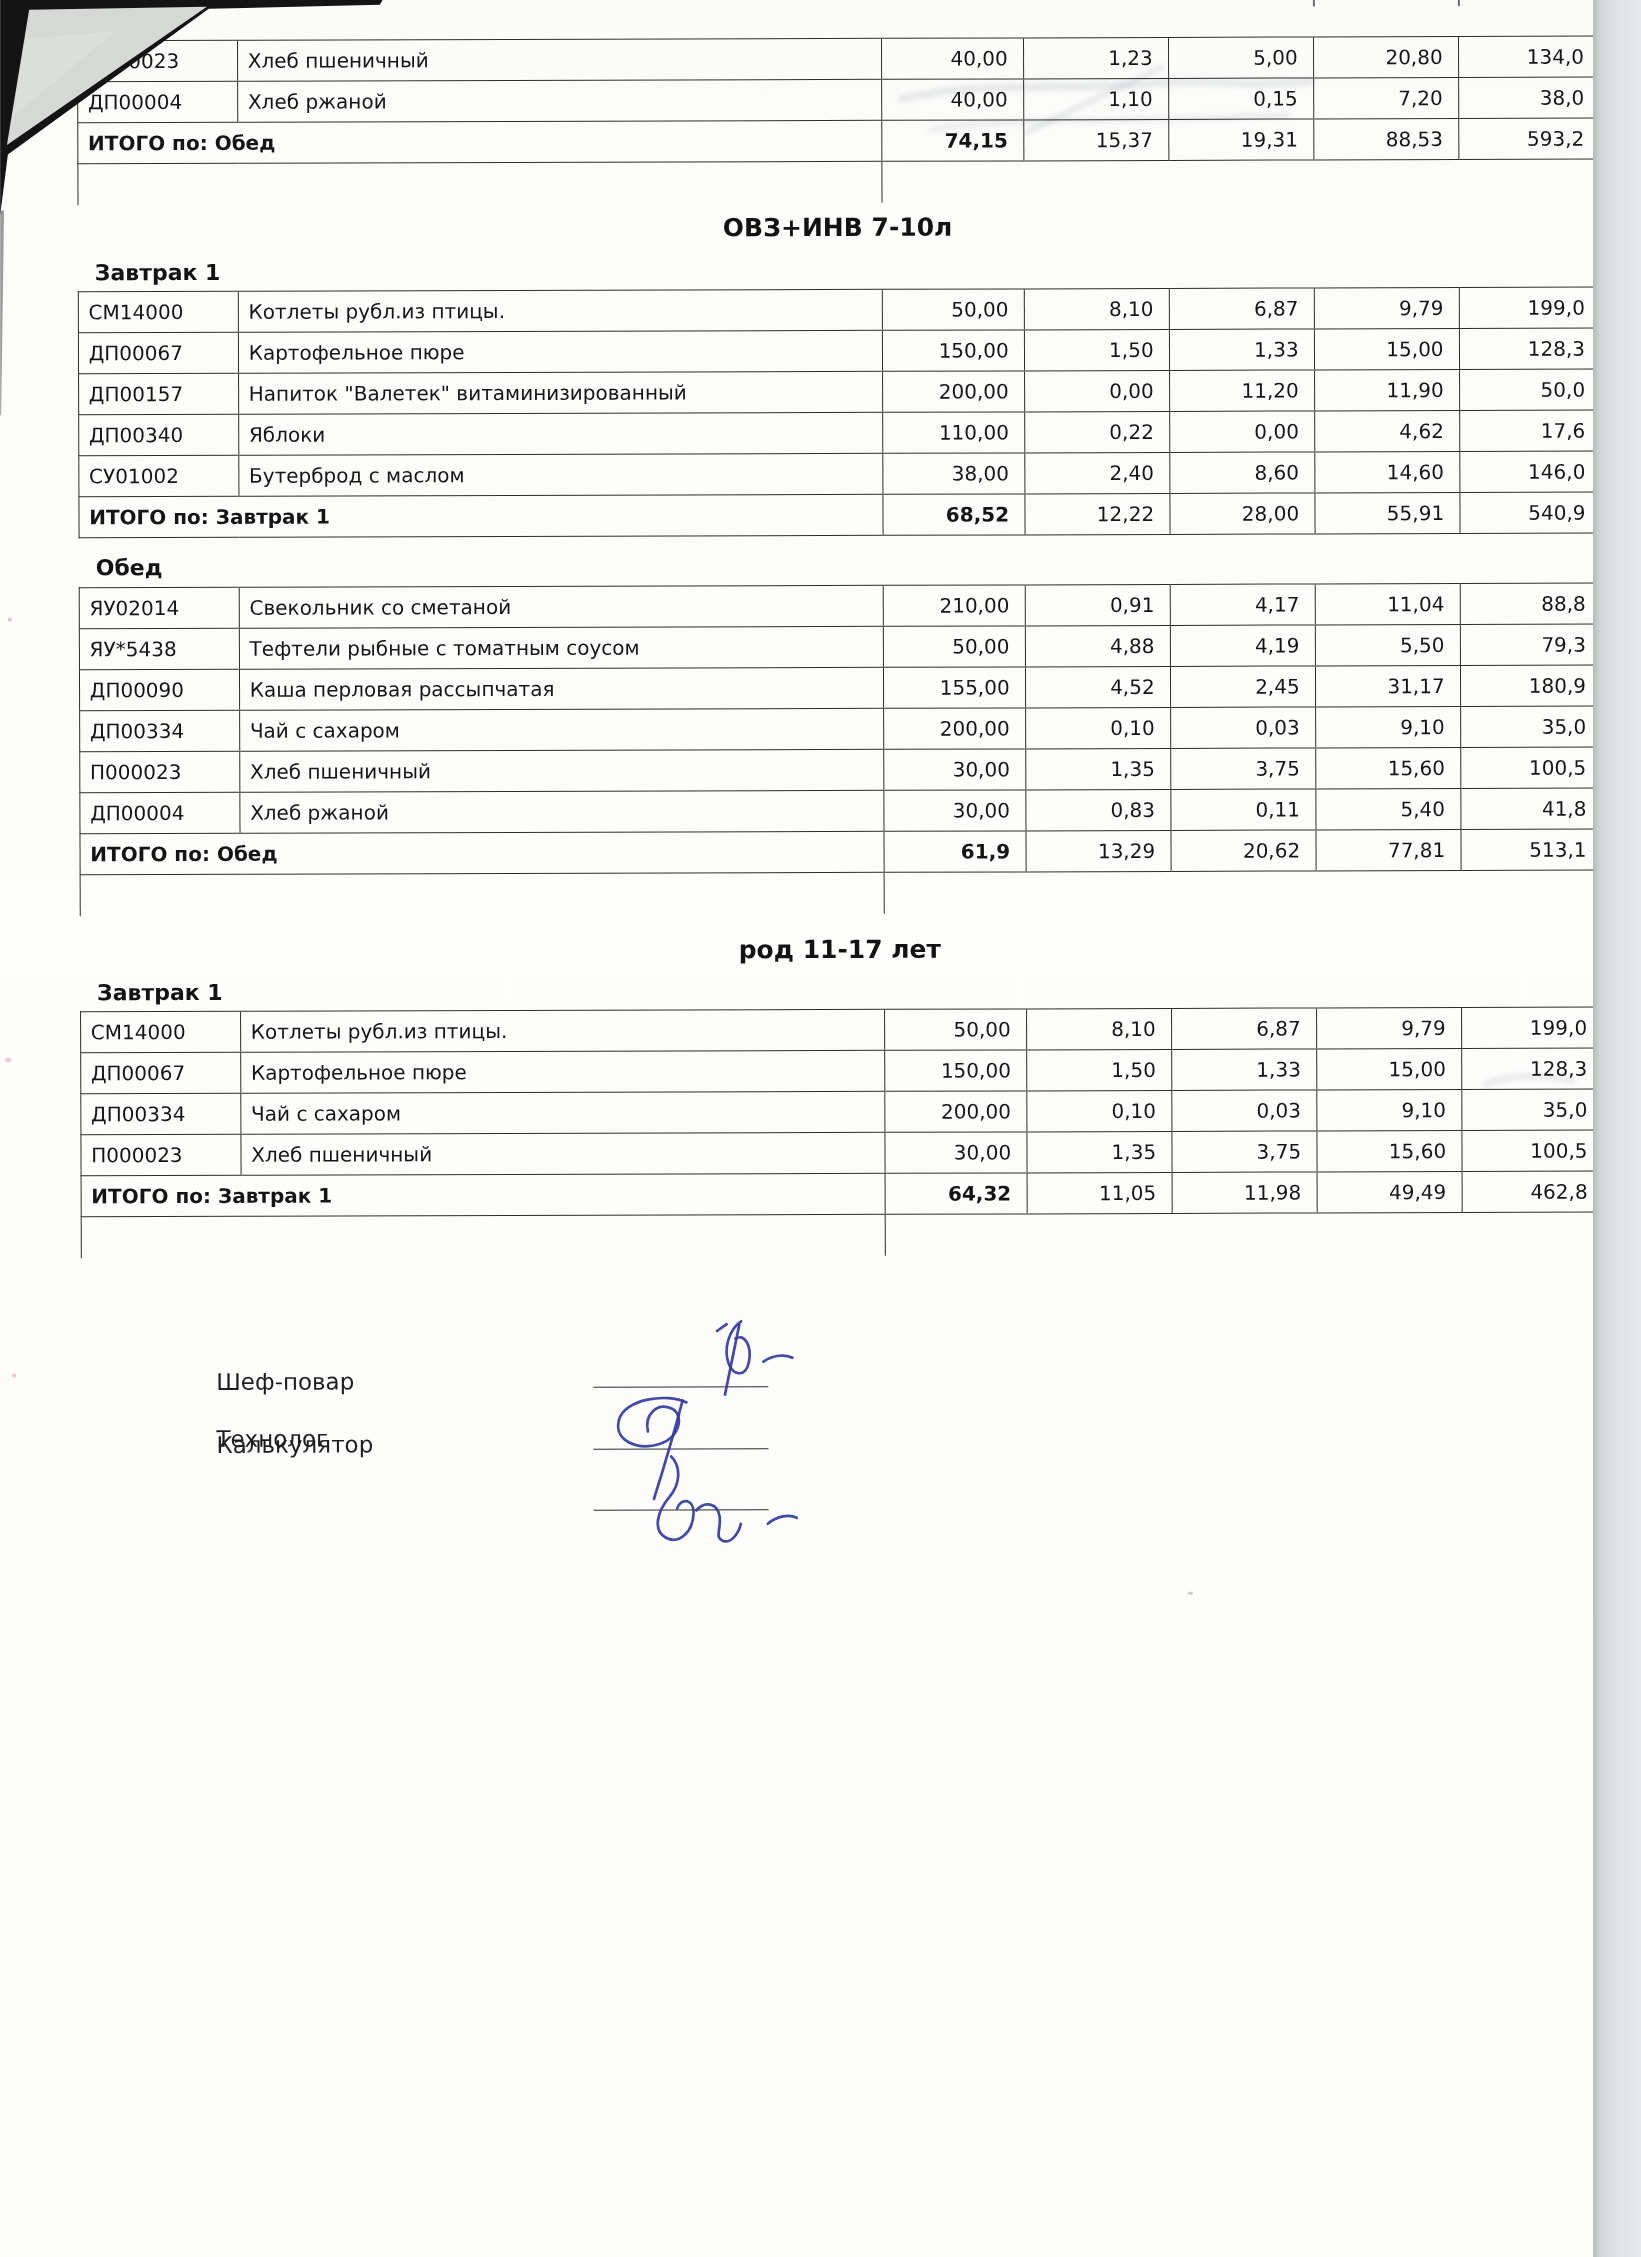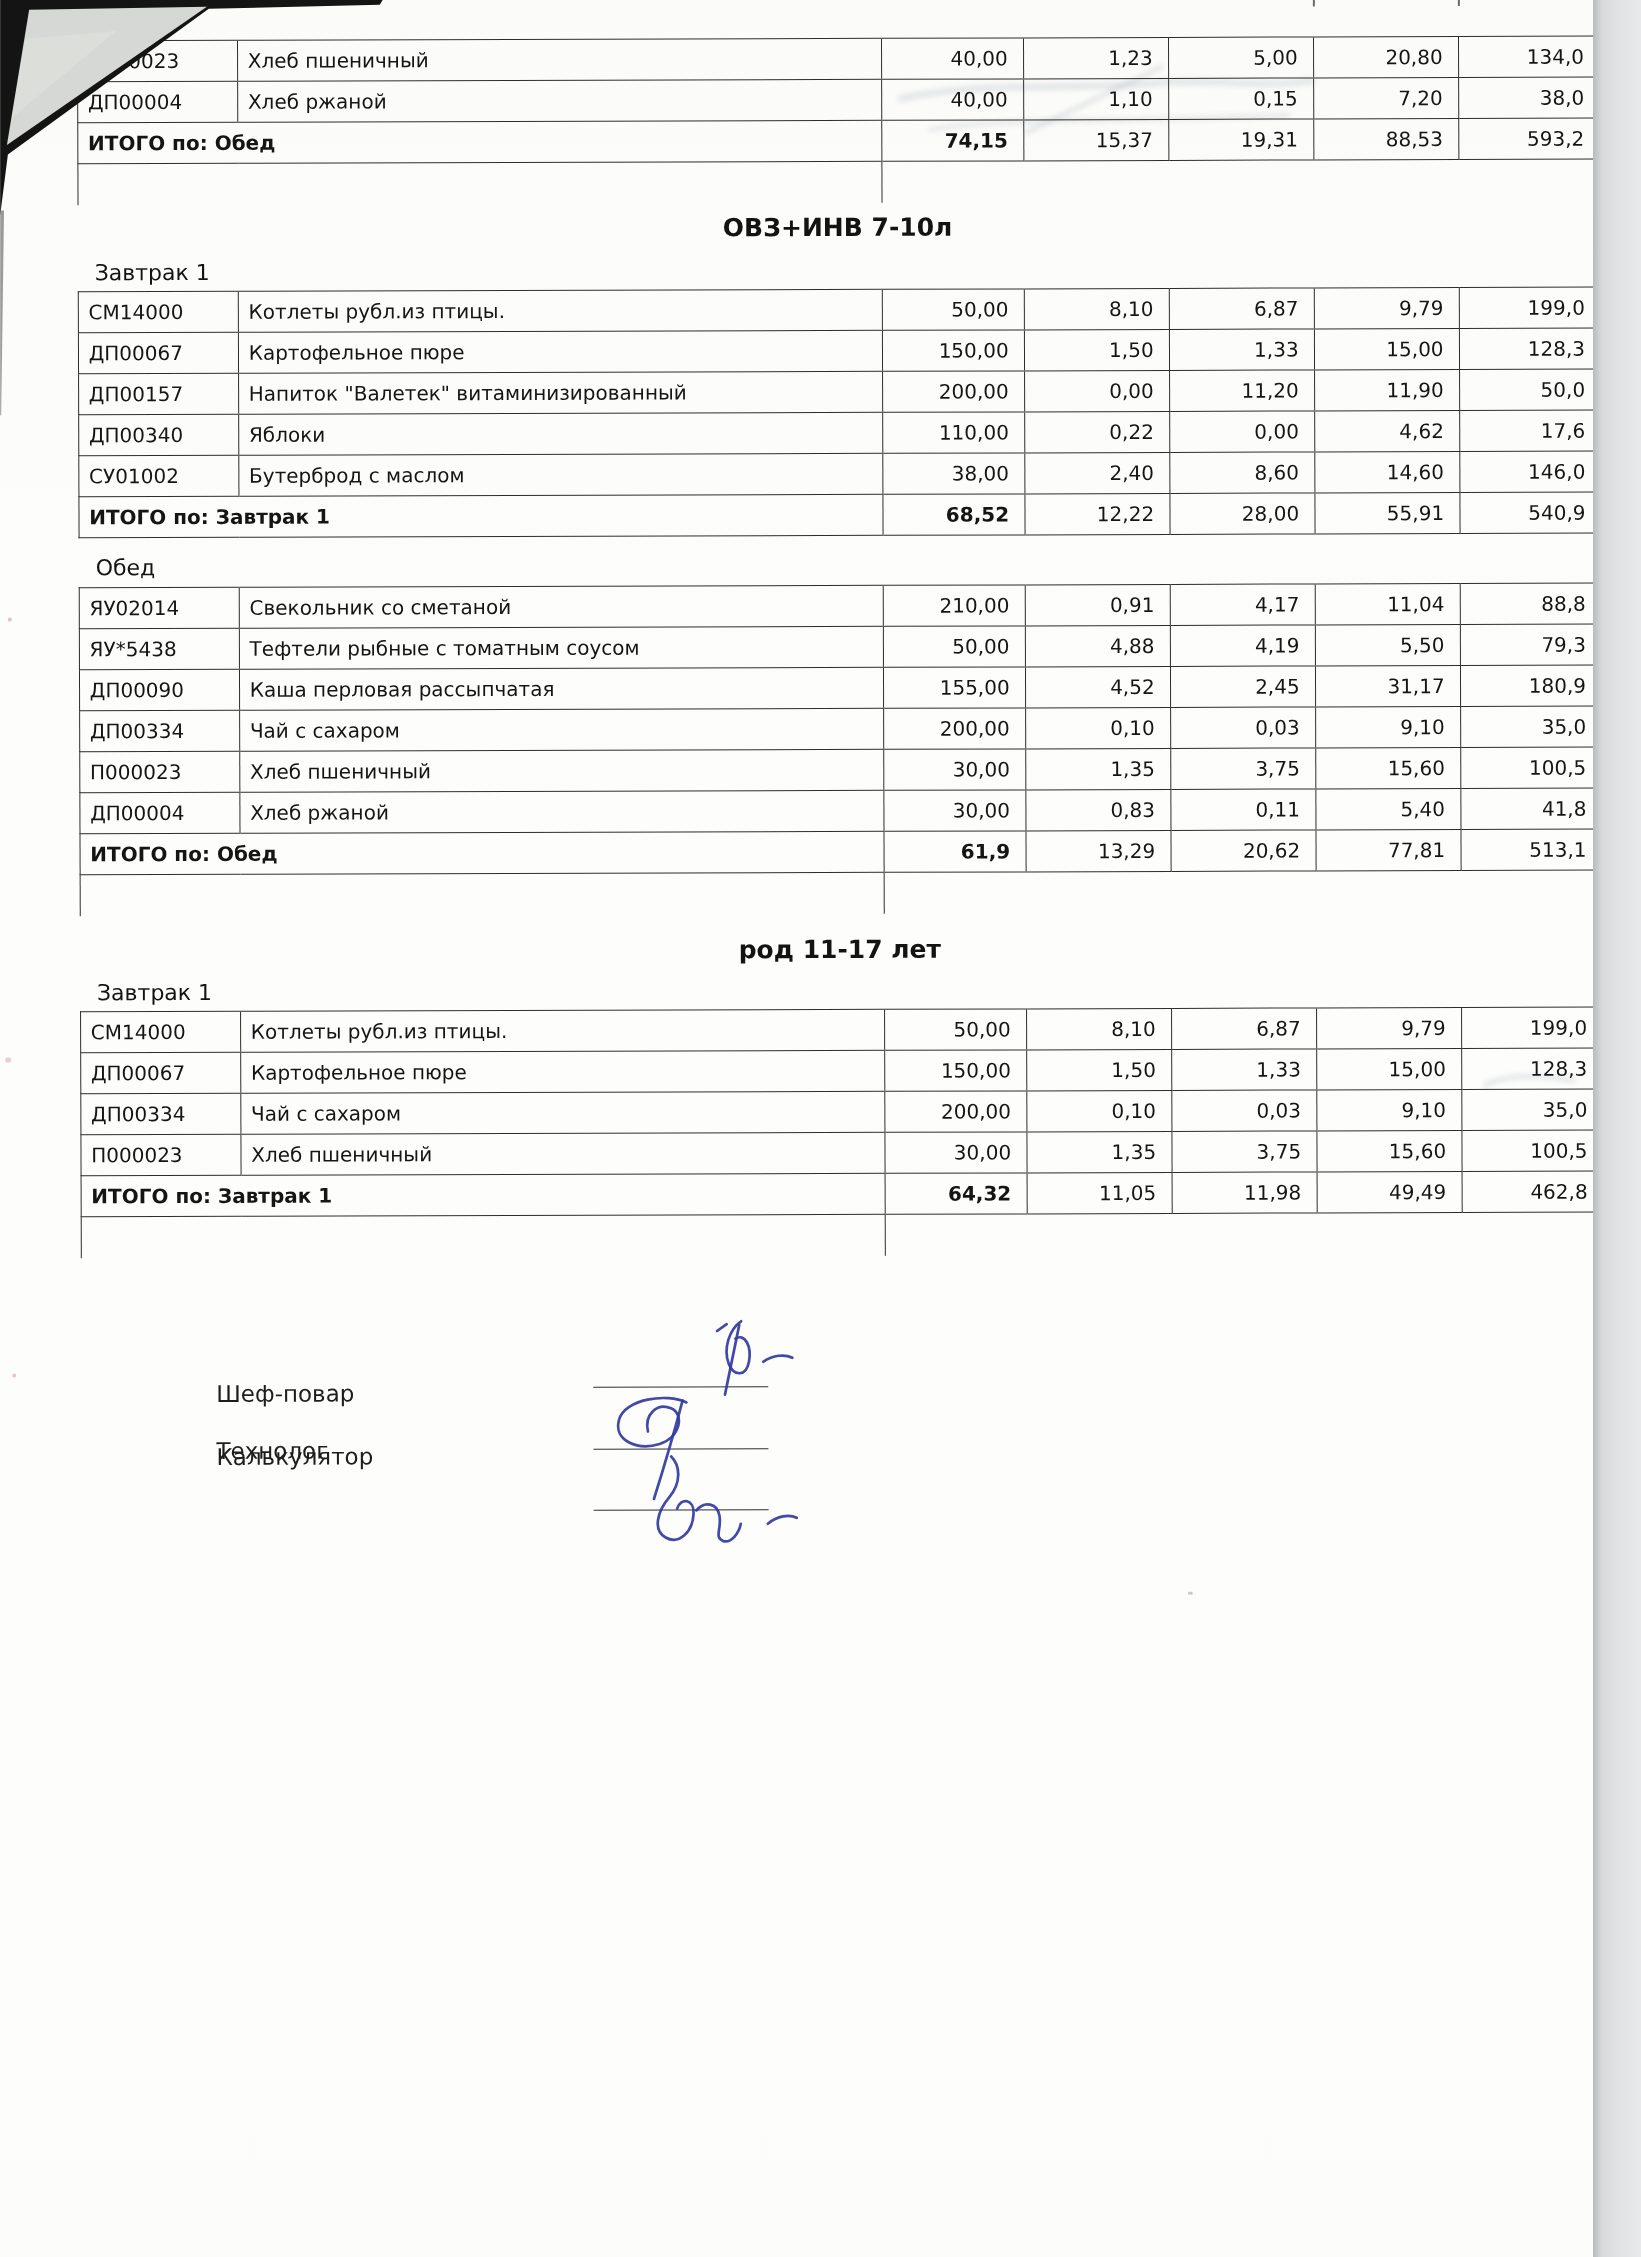--- a/index.html
+++ b/index.html
@@ -34,24 +34,24 @@
   .menu tr.total-row td { font-size:20px; }
   .menu td.t-label { border-left:1.9px solid #2e2d2a; padding-left:9.7px; font-weight:bold; font-size:21px; }
   .menu td.cell-total-qty { font-weight:bold; }
   .menu tr.empty-row td { border-bottom:none; }
   .menu td.empty-cell { border-left:1.9px solid #2e2d2a; border-right:1.9px solid #2e2d2a; border-bottom:1.9px solid #2e2d2a; }
   .menu td.ghost-cell { border:none; }
 
   
   .doc-header { position:absolute; left:79px; width:1520px; text-align:center;
                 font-weight:bold; font-size:25px; line-height:41px; color:#131313; }
-  .meal-label { position:absolute; left:96px; font-weight:normal; font-size:22px; line-height:35px; color:#131313; }
+  .meal-label { position:absolute; left:96px; font-weight:bold; font-size:22px; line-height:35px; color:#131313; }
 
   
-  .sig-label { position:absolute; left:214px; font-size:23px; line-height:31px; color:#1d1d1d;margin-top:12px; }
+  .sig-label { position:absolute; left:214px; font-size:23px; line-height:31px; color:#1d1d1d; }
   .sig-line  { position:absolute; left:591px; width:175px; height:0; border-bottom:1.9px solid #2f2f2f; }
   .sig-ink   { position:absolute; left:541px; top:1294px; z-index:4; }
   .sig-ink path { fill:none; stroke:#323b9d; stroke-width:2.8; stroke-linecap:round; stroke-linejoin:round; opacity:.92; }
 
   
   .fold-corner { position:absolute; left:0; top:0; z-index:6; }
   .edge-strip  { position:absolute; top:0; right:0; width:48px; height:2257px; z-index:7;
                  background:linear-gradient(to right,#b8bbbc 0,#d7d9da 8.7px,#e2e3e4 55%,#e8e9ea 100%); }
   .line-stub { position:absolute; top:0; width:1.9px; height:7.7px; background:#3c3c3c; opacity:.75; }
   .ghost-ink { position:absolute; filter:blur(2.4px); }

